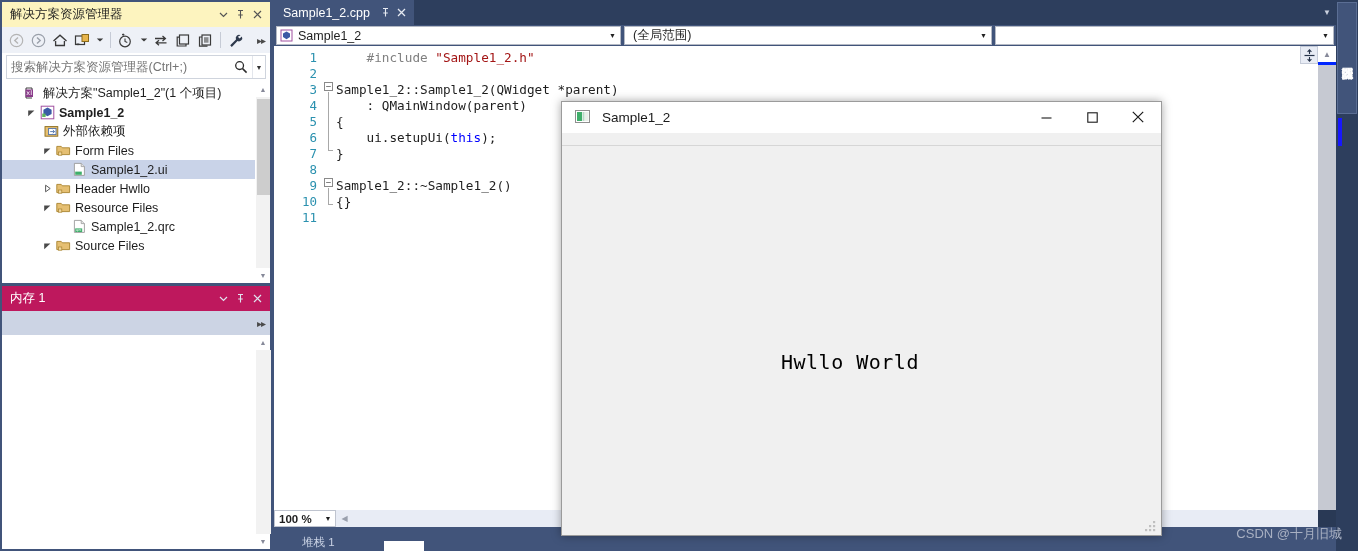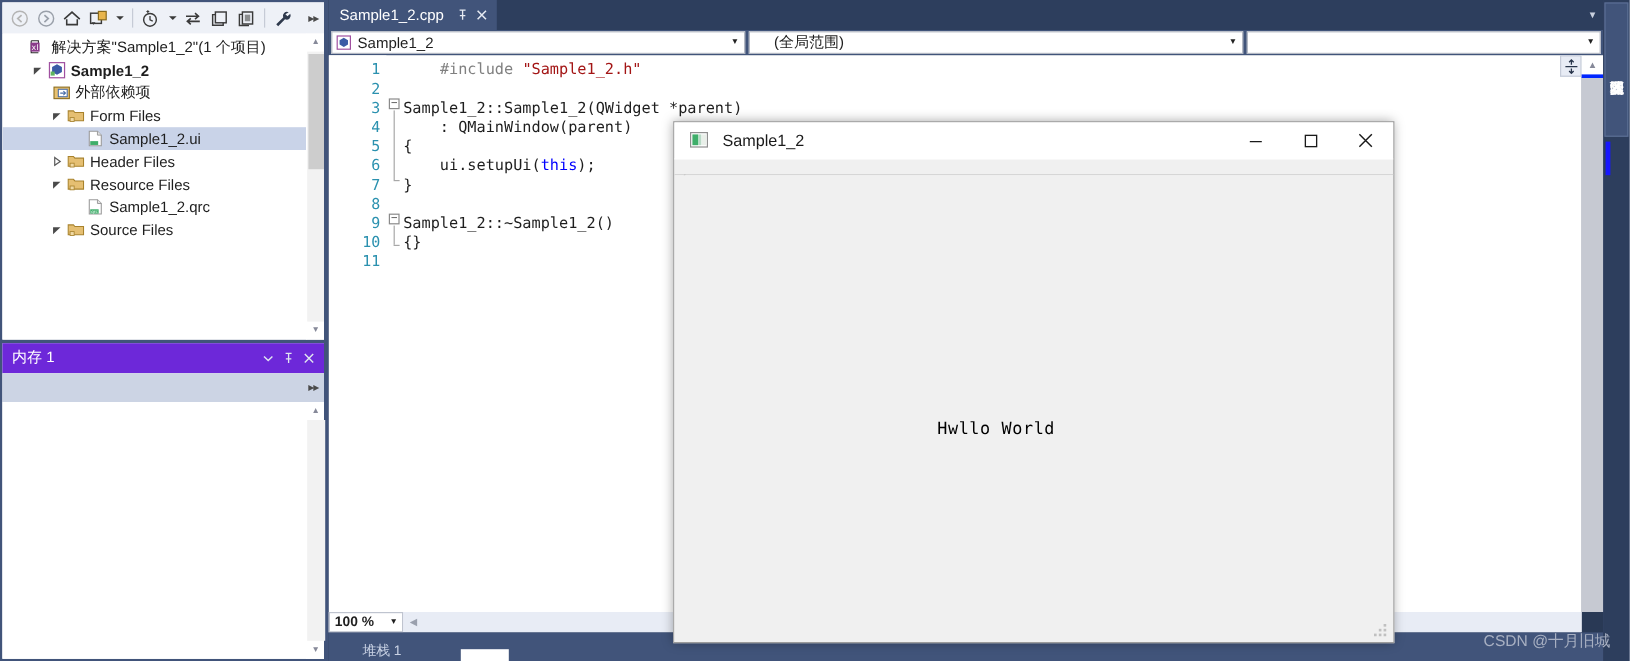--- a/index.html
+++ b/index.html
@@ -26,21 +26,21 @@
     display: flex; flex-direction: column;
   }
   .panel-titlebar {
     height: 25px;
     display: flex; align-items: center;
     padding: 0 4px 0 8px;
     font-size: 12.5px;
     flex: none;
   }
   .panel-titlebar.active { background: #fdf4bf; color: #1e1e1e; }
-  .panel-titlebar.inactive { background: #6d28d9; color: #ffffff; }
+  .panel-titlebar.inactive { background: #be185d; color: #ffffff; }
   .panel-title-text { flex: 1; white-space: nowrap; overflow: hidden; }
   .tb-btn {
     width: 17px; height: 17px;
     display: flex; align-items: center; justify-content: center;
     font-size: 11px; cursor: default; color: inherit;
   }
   .tb-btn svg { display: block; }
 
   
   #sol-toolbar {
@@ -167,21 +167,21 @@
     display: flex; align-items: center; font-size: 12.5px;
     color: #1e1e1e; margin-right: 3px;
   }
   .nav-combo .nc-ico { width: 18px; display: flex; align-items: center; justify-content: center; }
   .nav-combo .nc-text { flex: 1; padding-left: 3px; white-space: nowrap; overflow: hidden; }
   .nav-combo .nc-arrow {
     width: 15px; display: flex; align-items: center;
     justify-content: center; font-size: 7px; color: #222;
   }
   #nav1 { width: 345px; }
-  #nav2 { width: 412px; padding-left: 12px; }
+  #nav2 { width: 368px; }
   #nav3 { flex: 1; margin-right: 0; }
 
   
   #code-surface {
     position: absolute; left: 0; top: 46px;
     width: 1044px; height: 464px;
     background: #ffffff;
     display: flex; overflow: hidden;
   }
   #gutter {
@@ -312,41 +312,59 @@
     position: absolute; left: 5px; top: 4px;
     width: 4px; height: 4px;
   }
   #qt-client {
     flex: 1; background: #f0f0f0; position: relative;
     display: flex; align-items: flex-start; justify-content: center;
   }
   #qt-label {
     position: absolute; left: 219px; top: 204px;
     font-family: "DejaVu Sans Mono", monospace;
-    font-size: 14px; color: #000000; white-space: nowrap;
+    font-size: 20px; color: #000000; white-space: nowrap;
     letter-spacing: 0.5px;
   }
   #qt-grip {
     position: absolute; right: 4px; bottom: 3px;
     width: 13px; height: 13px;
   }
 
   
   #watermark {
     position: absolute; right: 16px; bottom: 8px;
     font-size: 13px; color: #a8b0c2; white-space: nowrap;
     font-family: "Liberation Sans", sans-serif;
   }
 </style>
 </head>
 <body>
 
 <div id="left-dock">
 
   <div id="sol-panel">
+    <div class="panel-titlebar active">
+      <span class="panel-title-text">解决方案资源管理器</span>
+      <span class="tb-btn">
+        <svg width="9" height="9" viewBox="0 0 9 9">
+            <path d="M1 3 L4.5 6.5 L8 3" fill="none" stroke="#555" stroke-width="1.2"></path>
+          </svg>
+      </span>
+      <span class="tb-btn">
+        <svg width="11" height="11" viewBox="0 0 11 11">
+            <path d="M3 1.5 L8 1.5 M5.5 1.5 L5.5 6 M3.2 6 L7.8 6 M5.5 6 L5.5 9.5" stroke="#555" stroke-width="1.1" fill="none"></path>
+          </svg>
+      </span>
+      <span class="tb-btn">
+        <svg width="11" height="11" viewBox="0 0 11 11">
+            <path d="M2 2 L9 9 M9 2 L2 9" stroke="#555" stroke-width="1.2"></path>
+          </svg>
+      </span>
+    </div>
 
     <div id="sol-toolbar">
       <span class="ico-btn">
         <svg width="15" height="15" viewBox="0 0 15 15">
             <circle cx="7.5" cy="7.5" r="6.2" fill="none" stroke="#b4b4b4" stroke-width="1.2"></circle>
             <path d="M9 4.6 L5.8 7.5 L9 10.4" fill="none" stroke="#b4b4b4" stroke-width="1.4"></path>
           </svg>
       </span>
       <span class="ico-btn">
         <svg width="15" height="15" viewBox="0 0 15 15">
@@ -406,20 +424,30 @@
       </span>
       <span class="tsep"></span>
       <span class="ico-btn">
         <svg width="16" height="15" viewBox="0 0 16 15">
             <path d="M12.6 2.2 a3.4 3.4 0 0 0 -4.6 4.4 L2.2 12.3 l1.6 1.6 l5.7 -5.8 a3.4 3.4 0 0 0 4.4 -4.6 L11.6 5.6 L9.8 3.8 Z" fill="#2f3a4d"></path>
           </svg>
       </span>
       <span class="ovf">▸▸</span>
     </div>
 
+    <div id="sol-search">
+      <input type="text" placeholder="搜索解决方案资源管理器(Ctrl+;)" style="">
+      <span class="sbtn">
+        <svg width="14" height="14" viewBox="0 0 14 14">
+            <circle cx="5.6" cy="5.6" r="3.9" fill="none" stroke="#2a2a2a" stroke-width="1.3"></circle>
+            <path d="M8.6 8.6 L12.6 12.6" stroke="#2a2a2a" stroke-width="1.5"></path>
+          </svg>
+      </span>
+      <span class="sdrop">▼</span>
+    </div>
 
     <div id="sol-tree-wrap">
       <div id="sol-tree">
           <div class="trow" style="padding-left: 6px;">
             <span class="twist"></span>
             <span class="ticon">
               <svg width="15" height="15" viewBox="0 0 15 15">
                 <path d="M2 2 L8 2 L8 4 M2 2 L2 12 L8 12" fill="none" stroke="#2b2b2b" stroke-width="0.9"></path>
                 <rect x="1.5" y="3.5" width="7.5" height="7.5" fill="#8a3a8a"></rect>
                 <text x="5.2" y="9.4" font-size="6.5" fill="#fff" text-anchor="middle" font-family="DejaVu Sans">xI</text>
@@ -483,21 +511,21 @@
               <svg width="9" height="9" viewBox="0 0 9 9">
                 <path d="M2.6 1.2 L7.2 4.5 L2.6 7.8 Z" fill="none" stroke="#5b5b5b" stroke-width="1"></path>
               </svg>
             </span>
             <span class="ticon">
               <svg width="15" height="15" viewBox="0 0 15 15">
                 <path d="M0.8 3.4 L5.2 3.4 L6.4 4.8 L13.6 4.8 L13.6 11.6 L0.8 11.6 Z" fill="#e5bf72" stroke="#a8822c" stroke-width="0.9"></path>
                 <rect x="2.4" y="9" width="3.4" height="3.2" fill="#f0d9a5" stroke="#a8822c" stroke-width="0.7"></rect>
               </svg>
             </span>
-            <span class="tlabel">Header Files</span>
+            <span class="tlabel">Header Hwllo</span>
           </div>
           <div class="trow" style="padding-left: 38px;">
             <span class="twist">
               <svg width="9" height="9" viewBox="0 0 9 9">
                 <path d="M1.2 2.4 L7.4 2.4 L1.2 8.2 Z" fill="#4a4a4a"></path>
               </svg>
             </span>
             <span class="ticon">
               <svg width="15" height="15" viewBox="0 0 15 15">
                 <path d="M0.8 3.4 L5.2 3.4 L6.4 4.8 L13.6 4.8 L13.6 11.6 L0.8 11.6 Z" fill="#e5bf72" stroke="#a8822c" stroke-width="0.9"></path>

